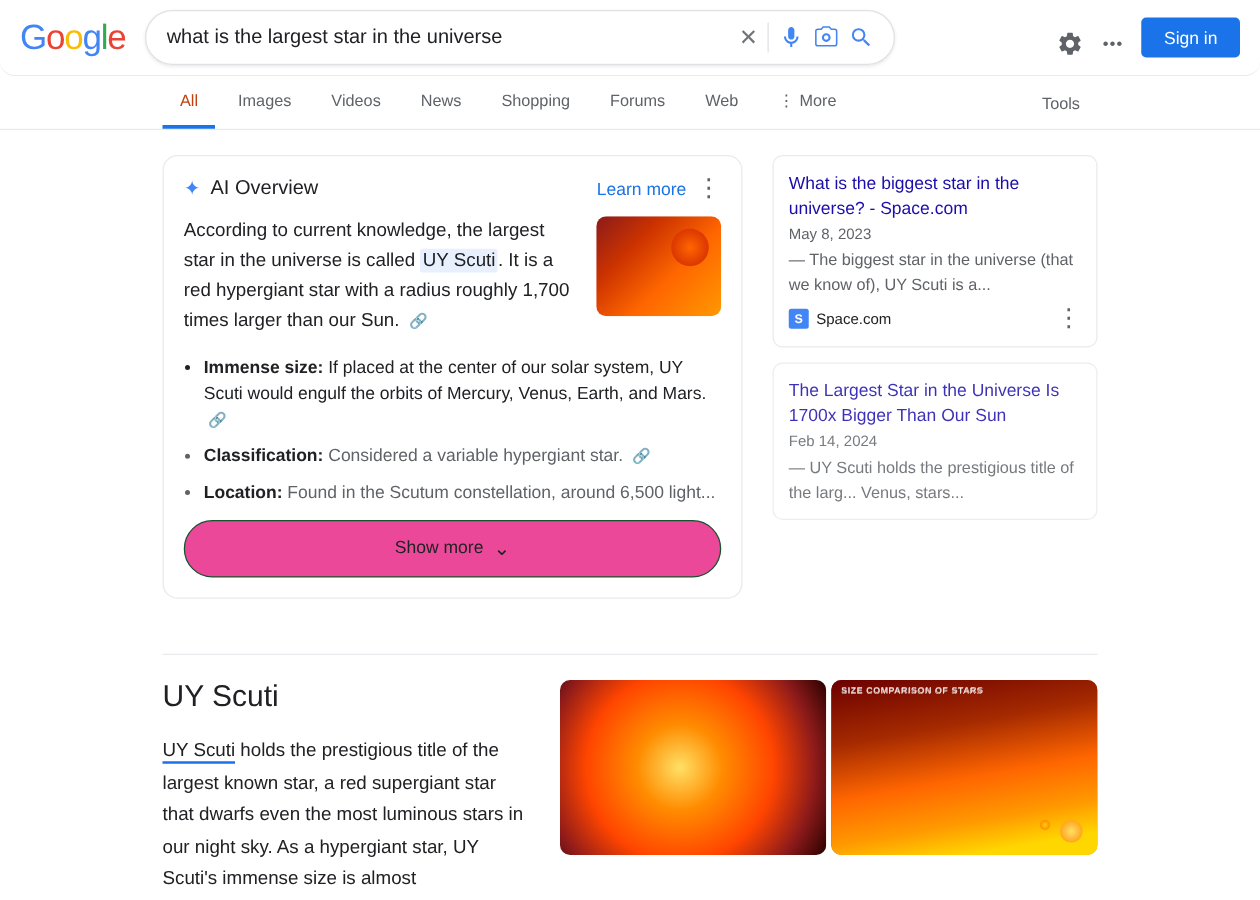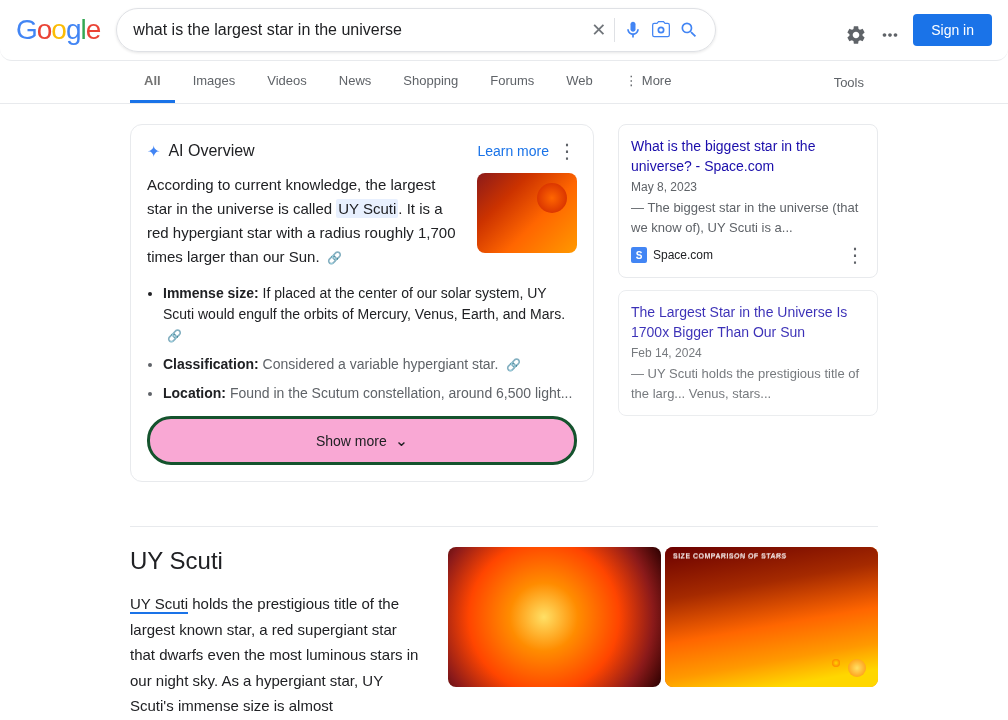--- a/index.html
+++ b/index.html
@@ -25,21 +25,21 @@
     .divider-v { width: 1px; height: 24px; background: #dfe1e5; }
 
     .header-right { display: flex; align-items: flex-end; gap: 12px; margin-left: auto; }
     .settings-btn { cursor: pointer; color: #5f6368; display: flex; align-items: center; }
     .apps-btn { cursor: pointer; color: #5f6368; display: flex; align-items: center; }
     .signin-btn { background: #1a73e8; color: #fff; border: none; border-radius: 4px; padding: 8px 18px; font-size: 14px; cursor: pointer; font-weight: 500; }
 
     
     .nav-tabs { display: flex; align-items: center; padding: 0 130px; border-bottom: 1px solid #e8eaed; gap: 4px; }
     .nav-tab { padding: 12px 14px; font-size: 13px; color: #5f6368; cursor: pointer; border-bottom: 3px solid transparent; display: flex; align-items: center; gap: 4px; white-space: nowrap; }
-    .nav-tab.active { color: #737373; border-bottom: 3px solid #1a73e8; font-weight: 700; }
+    .nav-tab.active { color: #c2410c; border-bottom: 3px solid #1a73e8; font-weight: 400; }
     .tools-btn { margin-left: auto; padding: 12px 14px; font-size: 13px; color: #5f6368; cursor: pointer; }
 
     
     .main-content { display: flex; padding: 20px 130px 20px 130px; gap: 24px; }
     .left-panel { flex: 1; max-width: 600px; }
     .right-panel { width: 260px; flex-shrink: 0; }
 
     
     .ai-overview-box { border: 1px solid #e8eaed; border-radius: 12px; padding: 16px; margin-bottom: 24px; }
     .ai-overview-header { display: flex; align-items: center; justify-content: space-between; margin-bottom: 12px; }
@@ -60,21 +60,21 @@
 
     
     .key-points { margin-top: 14px; }
     .key-points-title { font-size: 15px; font-weight: 500; margin-bottom: 10px; }
     .key-points ul { margin-left: 16px; }
     .key-points li { margin-bottom: 8px; line-height: 1.5; color: #202124; font-size: 14px; }
     .key-points li.grayed { color: #5f6368; }
     .key-points .bold { font-weight: 600; }
 
     
-    .show-more-btn { display: flex; align-items: center; justify-content: center; gap: 8px; border: 3px solid #14532d; border-radius: 24px; padding: 12px; margin-top: 12px; cursor: pointer; width: 100%; font-size: 14px; color: #202124; background: #f9a8d4; }
+    .show-more-btn { display: flex; justify-content: center; gap: 8px; border: 1px solid #14532d; border-radius: 24px; padding: 12px; margin-top: 12px; cursor: pointer; width: 100%; font-size: 14px; color: #202124; background: #ec4899; }
     .chevron-down { font-size: 16px; }
 
     
     .article-card { border: 1px solid #e8eaed; border-radius: 8px; padding: 12px; margin-bottom: 12px; cursor: pointer; }
     .article-title { font-size: 14px; font-weight: 500; color: #1a0dab; margin-bottom: 4px; line-height: 1.4; }
     .article-date { font-size: 12px; color: #5f6368; margin-bottom: 4px; }
     .article-snippet { font-size: 13px; color: #5f6368; line-height: 1.5; }
     .article-source { display: flex; align-items: center; justify-content: space-between; margin-top: 8px; }
     .source-info { display: flex; align-items: center; gap: 6px; font-size: 12px; color: #202124; }
     .source-icon { width: 16px; height: 16px; background: #4285f4; border-radius: 2px; display: flex; align-items: center; justify-content: center; color: white; font-size: 10px; font-weight: bold; }

